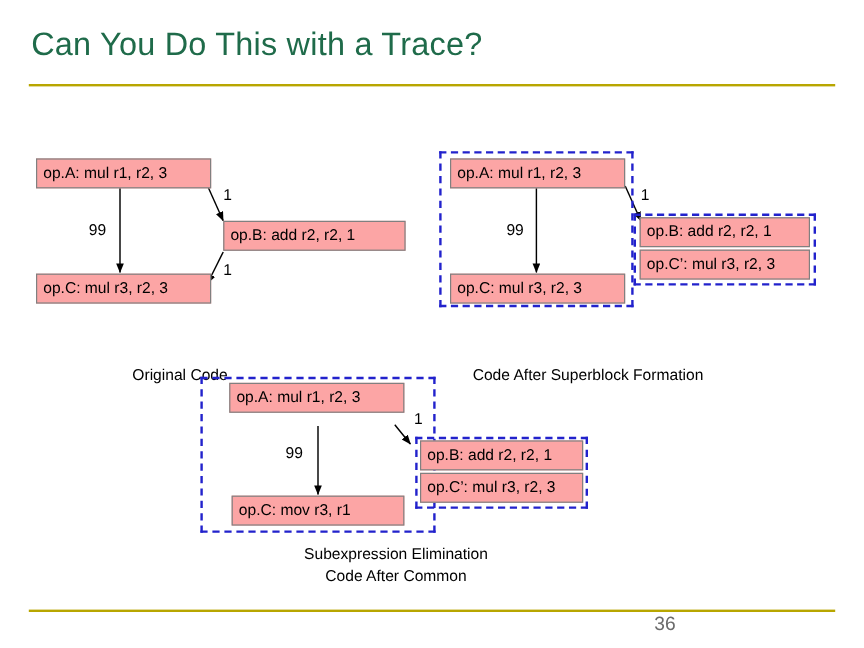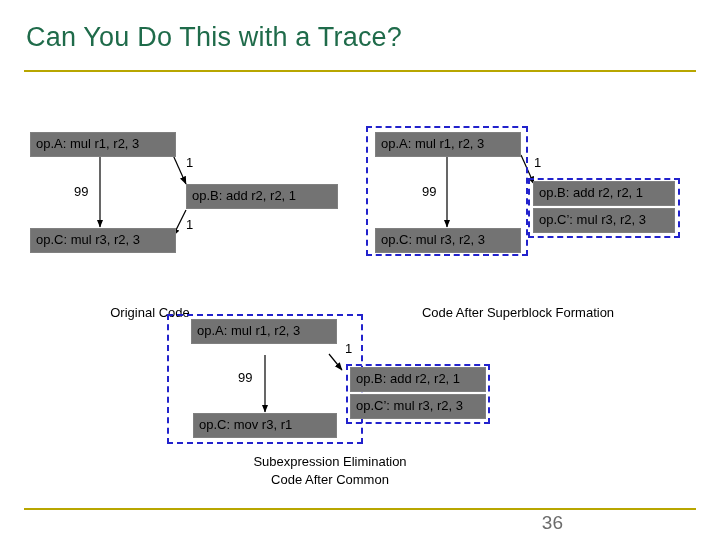--- a/index.html
+++ b/index.html
@@ -41,28 +41,28 @@
     left: 24px;
     top: 508px;
     width: 672px;
     height: 0;
     border-top: 2px solid #b8a600;
   }
   .page-number {
     position: absolute;
     right: 24px;
     top: 512px;
-    font-size: 19px;
+    font-size: 16px;
     color: #6b6b6b;
   }
 
   
   .op {
     position: absolute;
-    background: #737373;
+    background: #fca5a5;
     border: 1px solid #808080;
     font-size: 13px;
     line-height: 20px;
     padding: 1px 5px 2px 5px;
     white-space: nowrap;
     box-sizing: border-box;
   }
   .lbl {
     position: absolute;
     font-size: 13px;
@@ -141,21 +141,21 @@
   <div class="op" style="left:375px; top:132px; width:146px;">op.A: mul r1, r2, 3</div>
   <div class="op" style="left:375px; top:228px; width:146px;">op.C: mul r3, r2, 3</div>
 
   <div class="dashed-region" style="left:528px; top:178px; width:152px; height:60px;"></div>
   <div class="op" style="left:533px; top:181px; width:142px;">op.B: add r2, r2, 1</div>
   <div class="op" style="left:533px; top:208px; width:142px;">op.C’: mul r3, r2, 3</div>
 
   <div class="lbl" style="left:534px; top:155px;">1</div>
   <div class="lbl" style="left:422px; top:184px;">99</div>
 
-  <div class="caption" style="left:380px; top:269px; width:276px;">Code After Superblock Formation</div>
+  <div class="caption" style="left:352px; top:269px; width:276px;">Code After Superblock Formation</div>
 
   <div class="dashed-region" style="left:167px; top:314px; width:196px; height:130px;"></div>
 
   <div class="op" style="left:191px; top:319px; width:146px;">op.A: mul r1, r2, 3</div>
   <div class="op" style="left:193px; top:413px; width:144px;">op.C: mov r3, r1</div>
 
   <div class="dashed-region" style="left:346px; top:364px; width:144px; height:60px;"></div>
   <div class="op" style="left:350px; top:367px; width:136px;">op.B: add r2, r2, 1</div>
   <div class="op" style="left:350px; top:394px; width:136px;">op.C’: mul r3, r2, 3</div>
 

